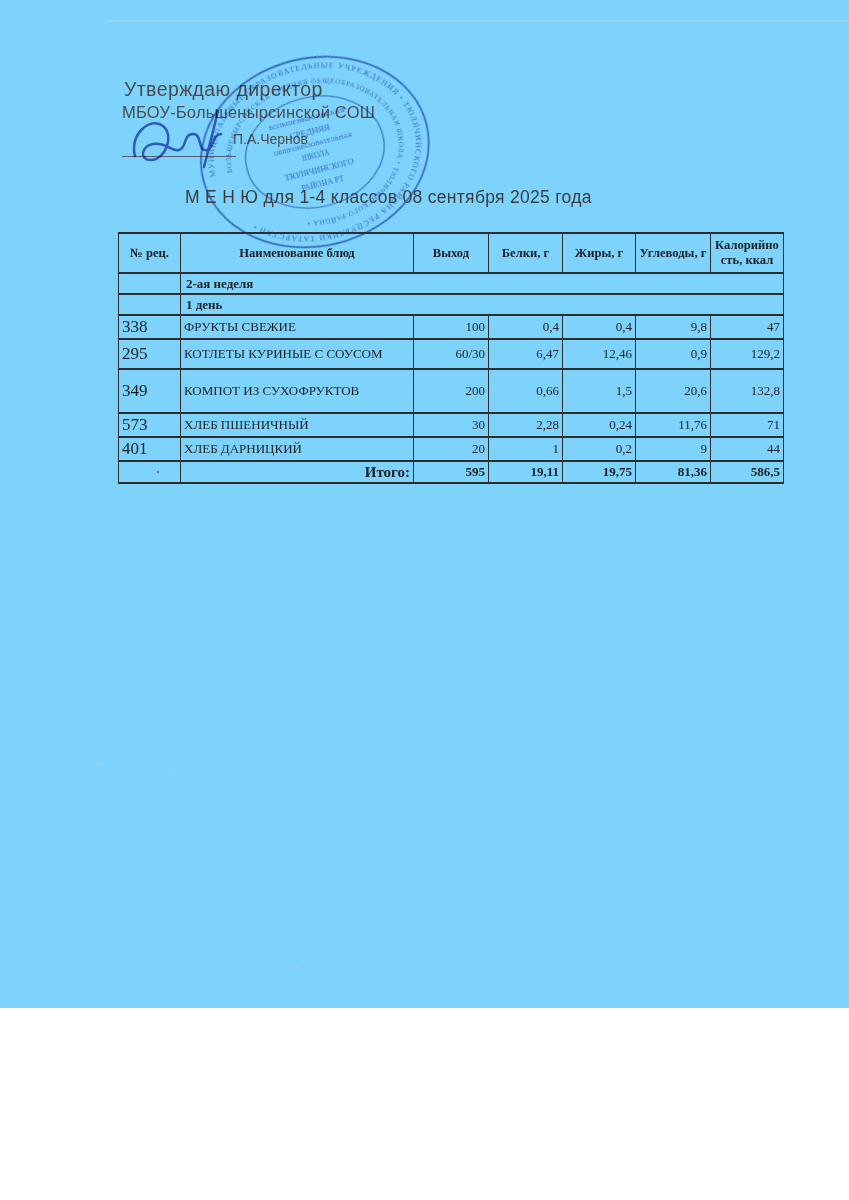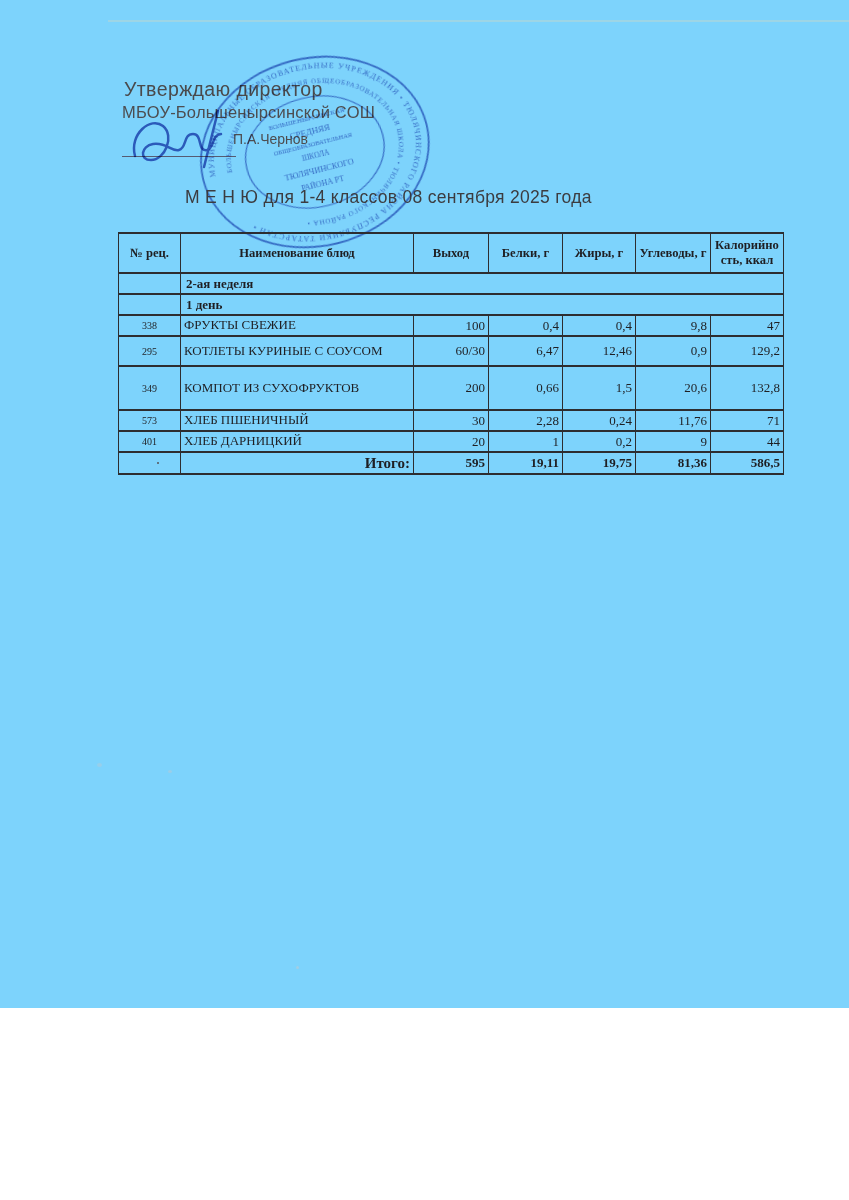--- a/index.html
+++ b/index.html
@@ -34,21 +34,21 @@
   .menu-table-wrap{position:absolute;left:118px;top:232px;width:665px;}
   table.menu{border-collapse:collapse;table-layout:fixed;width:665px;
     font-family:"Liberation Serif",serif;color:#1f1f23;}
   table.menu th,table.menu td{
     border:1px solid #2d2d30;border-top-width:2px;border-bottom-width:2px;
     padding:1px 3px;overflow:hidden;}
   table.menu thead th{font-size:12.6px;font-weight:bold;text-align:center;
     vertical-align:middle;line-height:1.18;height:36px;padding:1px 2px;}
   tr.section-row td{font-weight:bold;font-size:13px;text-align:left;padding-left:5px;}
   tr.week-row{height:21px;} tr.day-row{height:21px;}
-  td.c-num{text-align:center;font-size:10px;padding-right:2px;vertical-align:middle;}
+  td.c-num{text-align:left;font-size:17px;padding-right:2px;vertical-align:middle;}
   td.c-name{text-align:left;font-size:13px;line-height:1.25;padding-left:4px;vertical-align:middle;}
   td.c-c{text-align:right;font-size:13px;vertical-align:middle;}
   tbody tr:nth-child(3){height:21px;}
   tbody tr:nth-child(4){height:30px;}
   tbody tr:nth-child(5){height:44px;}
   tbody tr:nth-child(6){height:21px;}
   tbody tr:nth-child(7){height:21px;}
   tbody tr:nth-child(8){height:21px;}
   tfoot tr{height:22px;}
   tfoot td{font-weight:bold;font-size:15px;}

